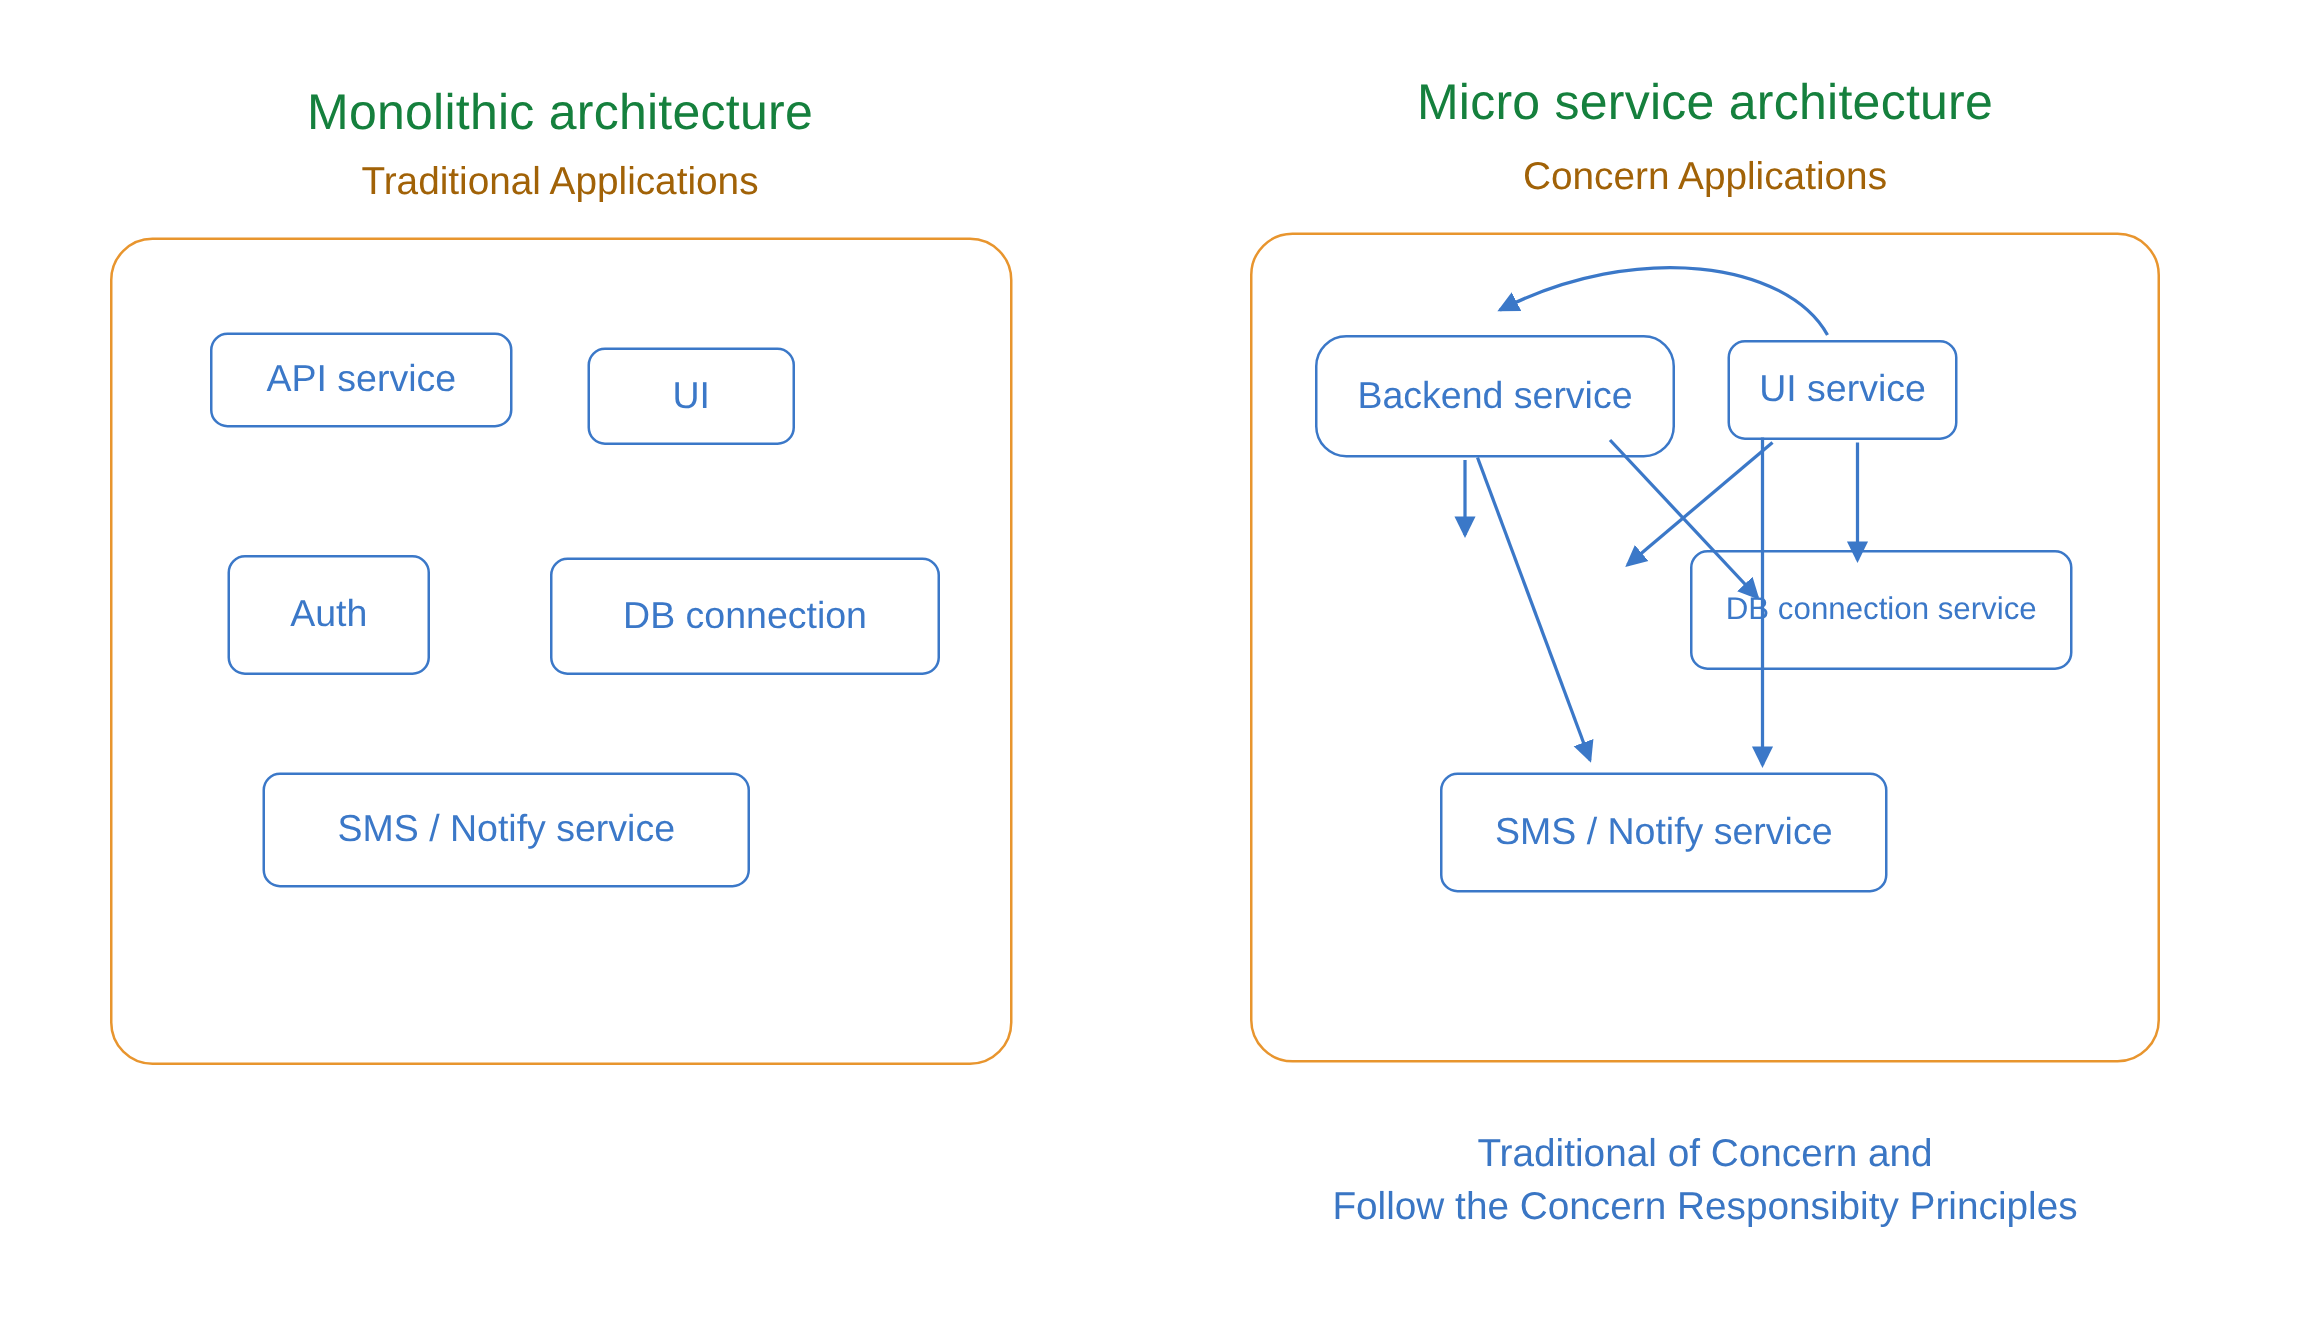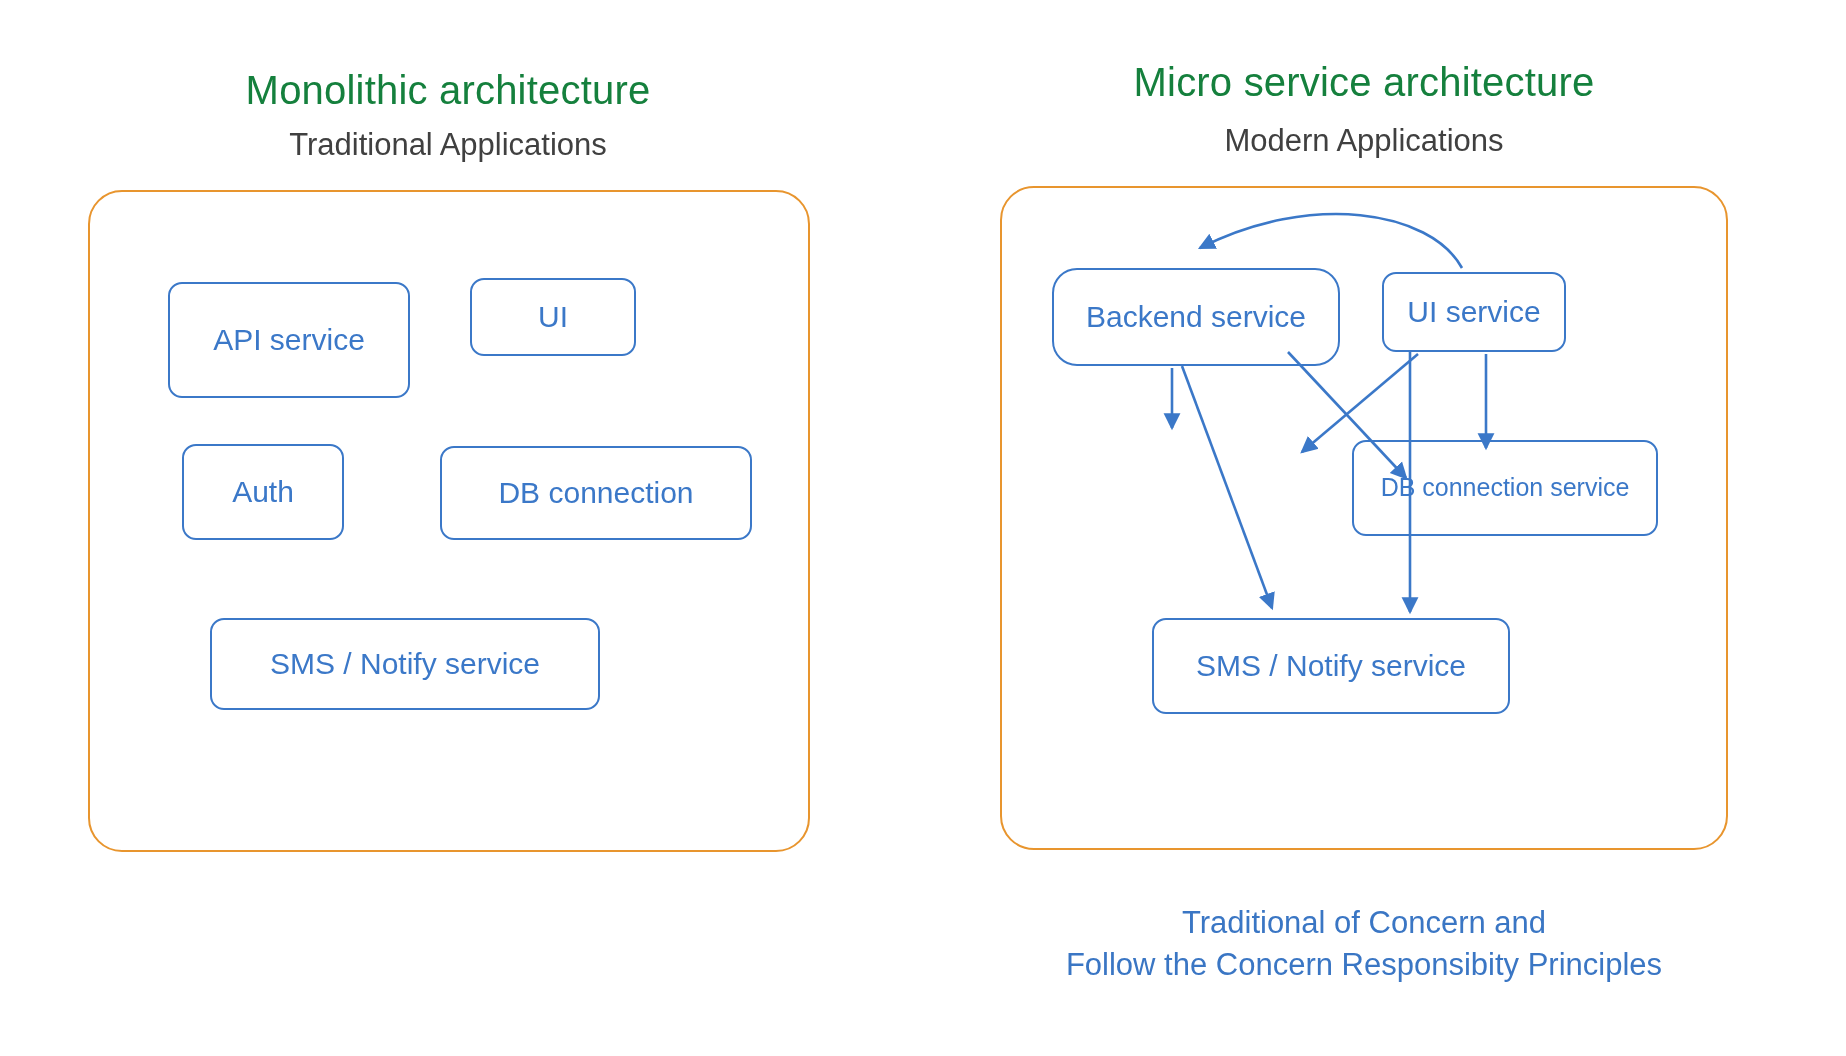--- a/index.html
+++ b/index.html
@@ -25,21 +25,21 @@
     text-align: center;
     color: #15803d;
     font-size: 40px;
     font-weight: 400;
     letter-spacing: 0.2px;
     white-space: nowrap;
   }
   .panel-subtitle {
     position: absolute;
     text-align: center;
-    color: #404040;
+    color: #a16207;
     font-size: 31px;
     font-weight: 400;
     white-space: nowrap;
   }
   .panel-box {
     position: absolute;
     border: 2.5px solid #E8952E;
     border-radius: 34px;
     box-sizing: border-box;
     background: transparent;
@@ -84,33 +84,33 @@
 <body>
 
 <div class="stage">
 
   <div class="panel-title" style="left:88px; top:68px; width:720px;">Monolithic architecture</div>
 
   <div class="panel-subtitle" style="left:88px; top:127px; width:720px;">Traditional Applications</div>
 
   <div class="panel-box" style="left:88px; top:190px; width:722px; height:662px;"></div>
 
-  <div class="node" style="left:168px; top:282px; width:242px; height:116px;">API service</div>
+  <div class="node" style="left:168px; top:266px; width:242px; height:76px;">API service</div>
 
   <div class="node" style="left:470px; top:278px; width:166px; height:78px;">UI</div>
 
   <div class="node" style="left:182px; top:444px; width:162px; height:96px;">Auth</div>
 
   <div class="node" style="left:440px; top:446px; width:312px; height:94px;">DB connection</div>
 
   <div class="node" style="left:210px; top:618px; width:390px; height:92px;">SMS / Notify service</div>
 
   <div class="panel-title" style="left:1000px; top:60px; width:728px;">Micro service architecture</div>
 
-  <div class="panel-subtitle" style="left:1000px; top:123px; width:728px;">Modern Applications</div>
+  <div class="panel-subtitle" style="left:1000px; top:123px; width:728px;">Concern Applications</div>
 
   <div class="panel-box" style="left:1000px; top:186px; width:728px; height:664px;"></div>
 
   <div class="node" style="left:1052px; top:268px; width:288px; height:98px;border-radius:25px;">Backend service</div>
 
   <div class="node" style="left:1382px; top:272px; width:184px; height:80px;">UI service</div>
 
 
   <div class="node small-text" style="left:1352px; top:440px; width:306px; height:96px;">DB connection service</div>
 

